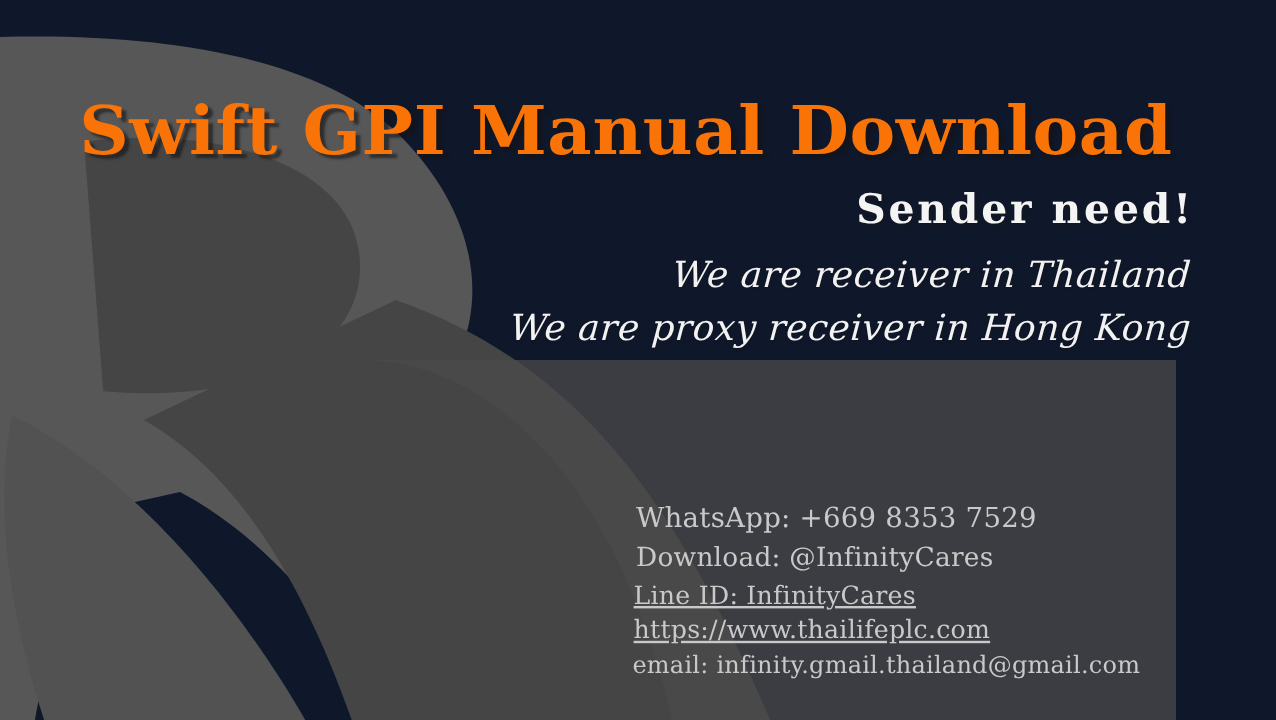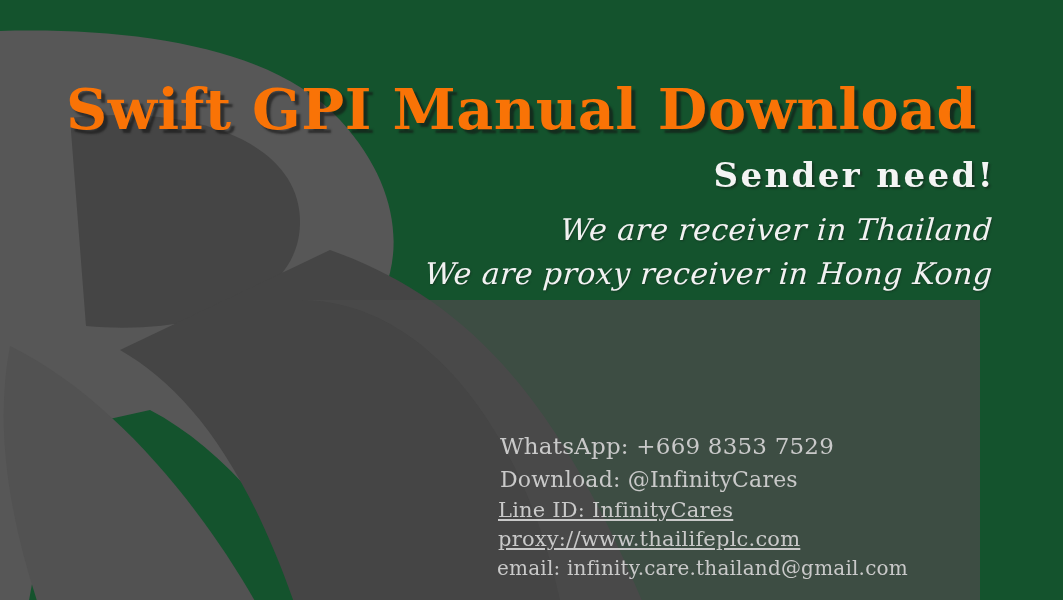--- a/index.html
+++ b/index.html
@@ -7,21 +7,21 @@
     margin: 0;
     padding: 0;
     background: #3f3f3f;
   }
 
   #poster {
     position: relative;
     width: 1063px;
     height: 600px;
     overflow: hidden;
-    background: #14532d;
+    background: #0f172a;
     font-family: "Liberation Sans", sans-serif;
     -webkit-font-smoothing: antialiased;
   }
 
   
   #watermark {
     position: absolute;
     left: 0;
     top: 0;
     width: 1063px;
@@ -79,23 +79,22 @@
     letter-spacing: 0.4px;
     color: #f2f2f2;
     white-space: nowrap;
     text-shadow: 1px 1px 2px rgba(25,25,25,0.40);
     transform: skewX(-4deg);
   }
 
   
   .contact-block {
     position: absolute;
-    left: 500px;
+    left: 530px;
     top: 416px;
-    margin-top: 14px;
   }
   .contact-line {
     font-family: "DejaVu Serif", "Liberation Serif", serif;
     font-weight: 400;
     color: #c9c9c9;
     white-space: nowrap;
     letter-spacing: 0.2px;
   }
   .contact-line.lead {
     font-size: 23px;
@@ -173,17 +172,17 @@
 
   <div class="script-block">
     <div class="script-line">We are receiver in Thailand</div>
     <div class="script-line">We are proxy receiver in Hong Kong</div>
   </div>
 
   <div class="contact-block">
     <div class="contact-line lead">WhatsApp: +669 8353 7529</div>
     <div class="contact-line mid">Download: @InfinityCares</div>
     <div class="contact-line small">Line ID: InfinityCares</div>
-    <div class="contact-line small">proxy://www.thailifeplc.com</div>
-    <div class="contact-line tiny">email: infinity.care.thailand@gmail.com</div>
+    <div class="contact-line small">https://www.thailifeplc.com</div>
+    <div class="contact-line tiny">email: infinity.gmail.thailand@gmail.com</div>
   </div>
 
 </div>
 
 </body></html>

